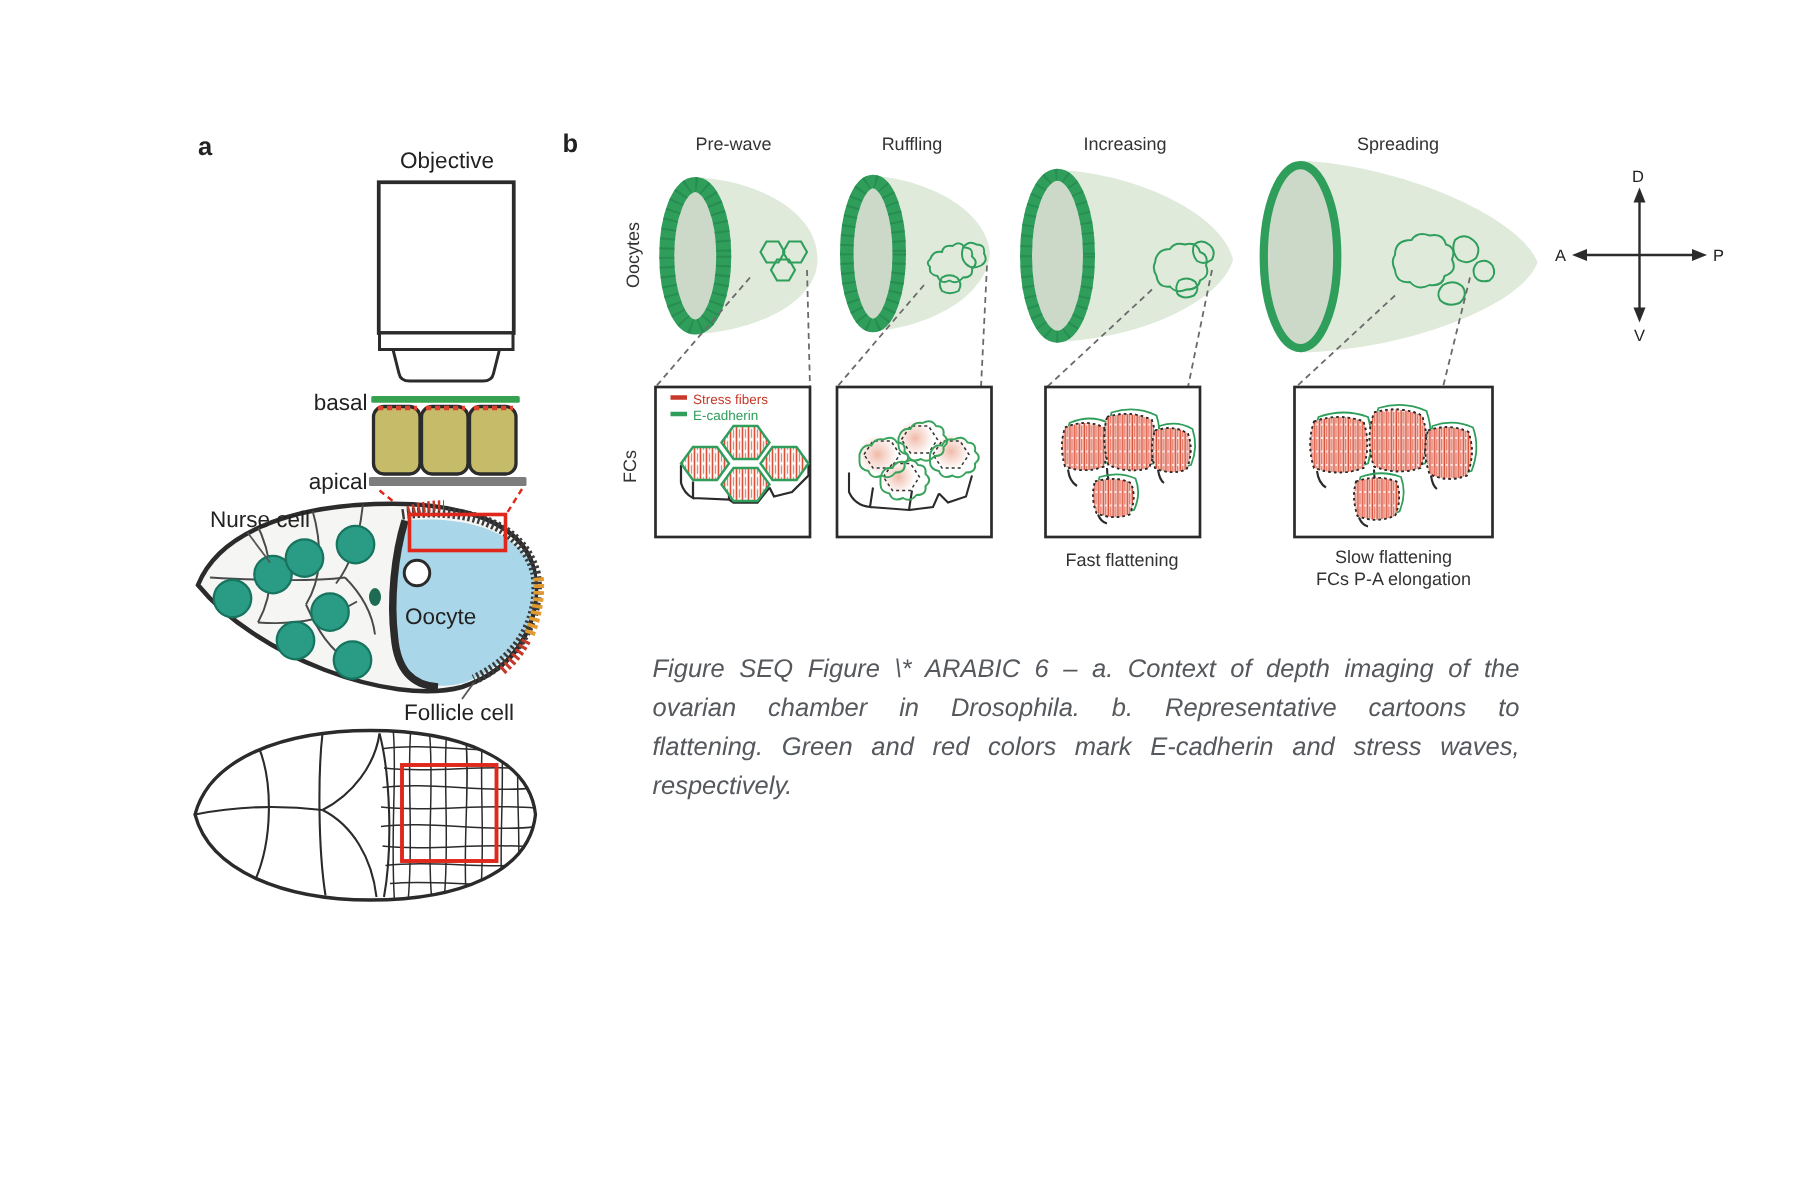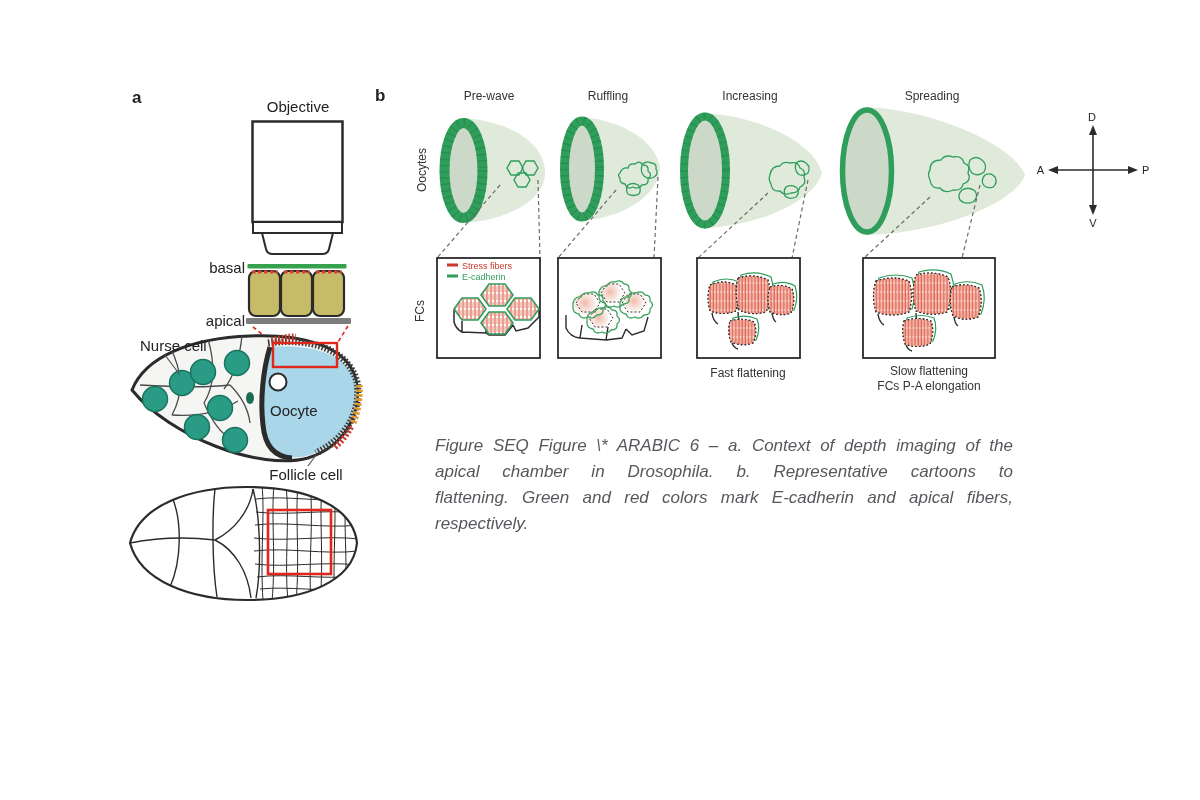--- a/index.html
+++ b/index.html
@@ -310,16 +310,16 @@
     <polygon points="768,85 758,81 758,89" fill="#2b2b2b"></polygon>
     <text x="722" y="36" class="lbl11" text-anchor="middle">D</text>
     <text x="723" y="142" class="lbl11" text-anchor="middle">V</text>
     <text x="674" y="89" class="lbl11" text-anchor="end">A</text>
     <text x="772" y="89" class="lbl11">P</text>
   </g>
 </svg>
 
 <div id="caption">
   <div class="cl">Figure  SEQ Figure \* ARABIC 6 – a. Context of depth imaging of the</div>
-  <div class="cl">apical chamber in Drosophila. b. Representative cartoons to</div>
-  <div class="cl">flattening. Green and red colors mark E-cadherin and apical fibers,</div>
+  <div class="cl">ovarian chamber in Drosophila. b. Representative cartoons to</div>
+  <div class="cl">flattening. Green and red colors mark E-cadherin and stress waves,</div>
   <div class="cl last">respectively.</div>
 </div>
 
 </body></html>

